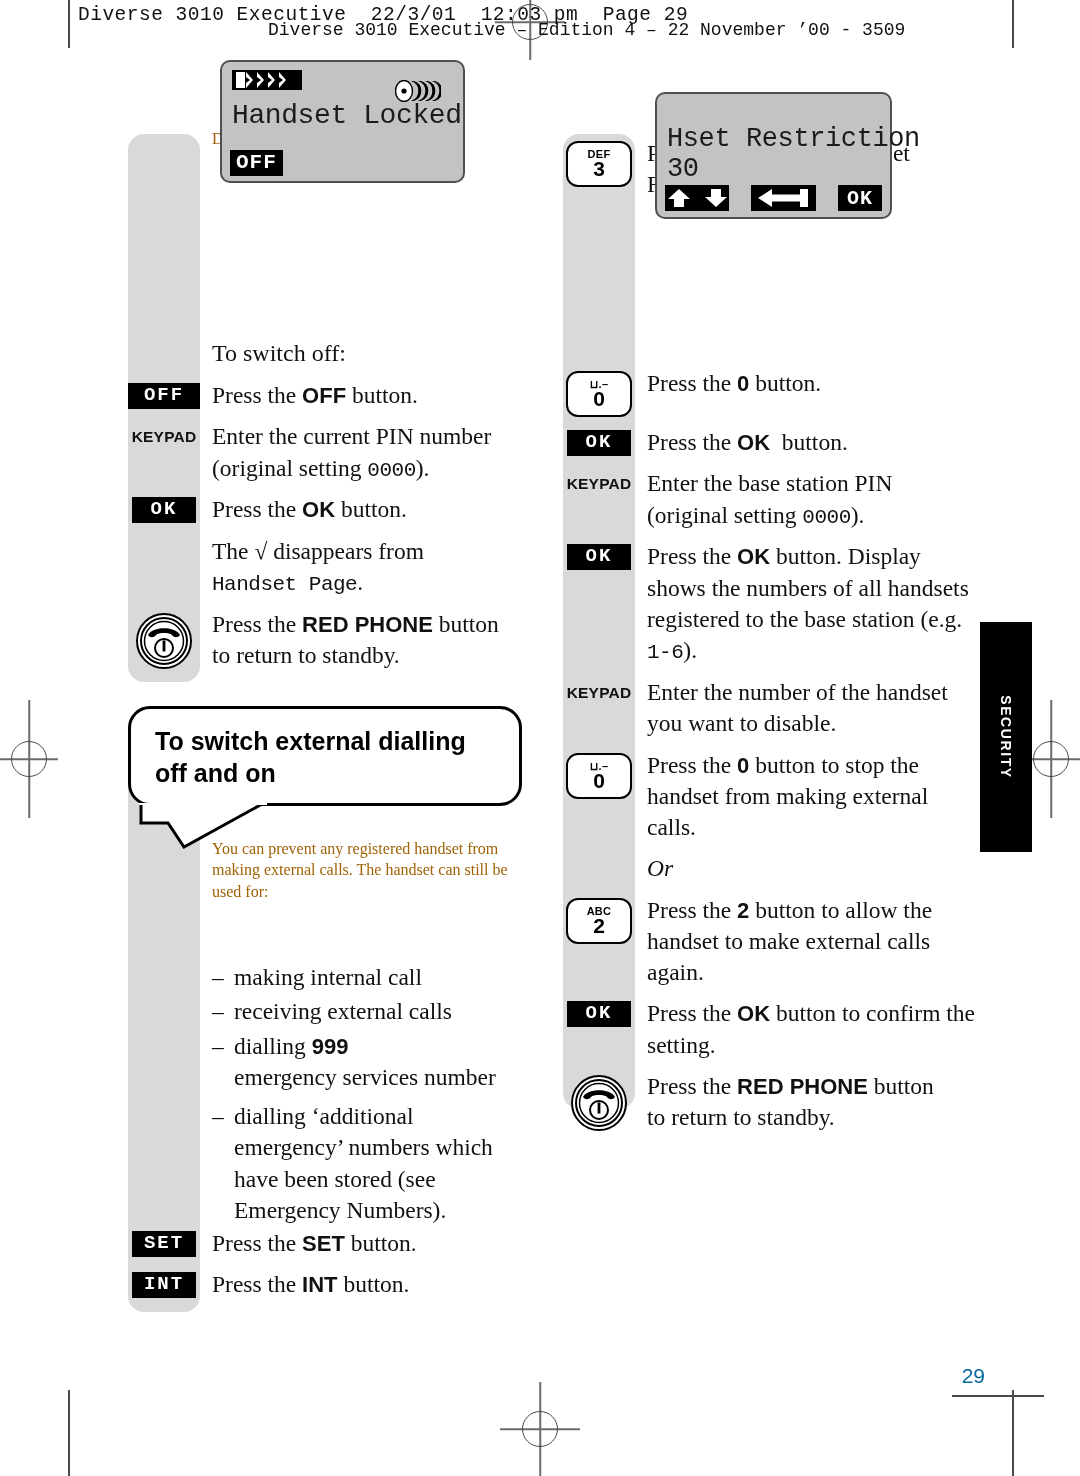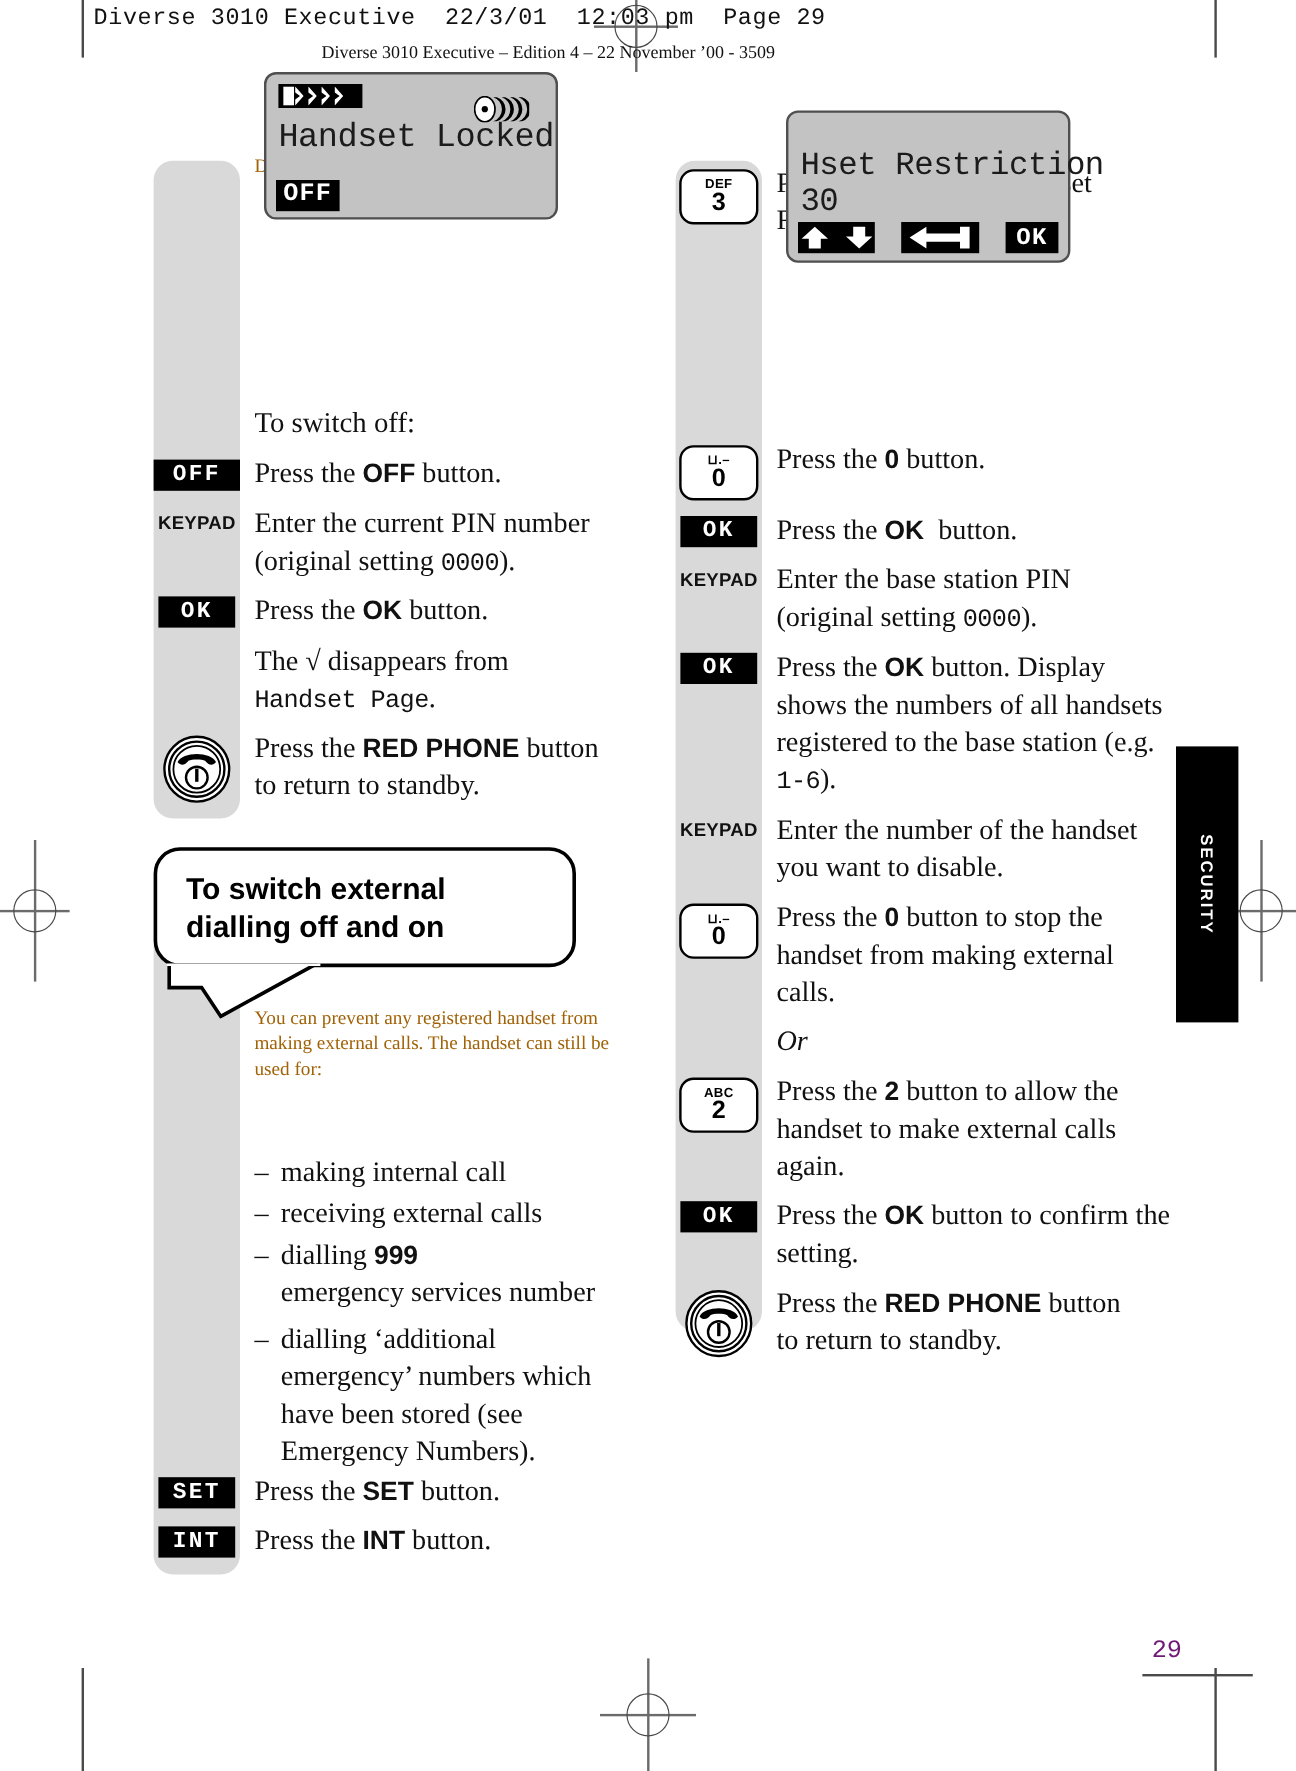--- a/index.html
+++ b/index.html
@@ -24,29 +24,29 @@
 
   
   .hdr-mono{
     position:absolute;left:78px;top:4px;
     font-family:"Liberation Mono", monospace;
     font-size:19.5px;letter-spacing:.5px;color:#111;
     white-space:pre;
   }
   .hdr-sans{
     position:absolute;left:268px;top:20px;
-    font-family:Liberation Serif, serif;
-    font-size:15px;color:#111;white-space:pre;margin-top:16px;
+    font-family:Liberation Mono, monospace;
+    font-size:18px;color:#111;white-space:pre;
   }
 
   
   .pagenum{
     position:absolute;right:95px;bottom:88px;
-    font-size:21px;color:#701a75;
-    font-family:Liberation Mono, monospace;
+    font-size:21px;color:#0369a1;
+    font-family:Liberation Sans, sans-serif;
   }
 
   
   .sec-tab{
     position:absolute;left:980px;top:622px;
     width:52px;height:230px;background:#000;
   }
   .sec-tab span{
     position:absolute;left:50%;top:50%;
     transform:translate(-50%,-50%) rotate(90deg);
@@ -183,21 +183,21 @@
 
   
   .callout-wrap{position:absolute;left:0;top:0;width:400px;}
   .callout{
     position:relative;
     border:3px solid #000;
     border-radius:22px;
     background:#fff;
     padding:16px 22px 14px 24px;
     box-sizing:border-box;
-    width:352px;
+    width:394px;
   }
   .callout h2{
     margin:0;
     font-family:"Liberation Sans", sans-serif;
     font-weight:bold;font-size:25px;line-height:1.28;color:#000;
   }
   .callout-tail{position:absolute;left:10px;top:0;width:130px;height:46px;}
 
   
   .bullets{margin:0;padding:0;list-style:none;}

